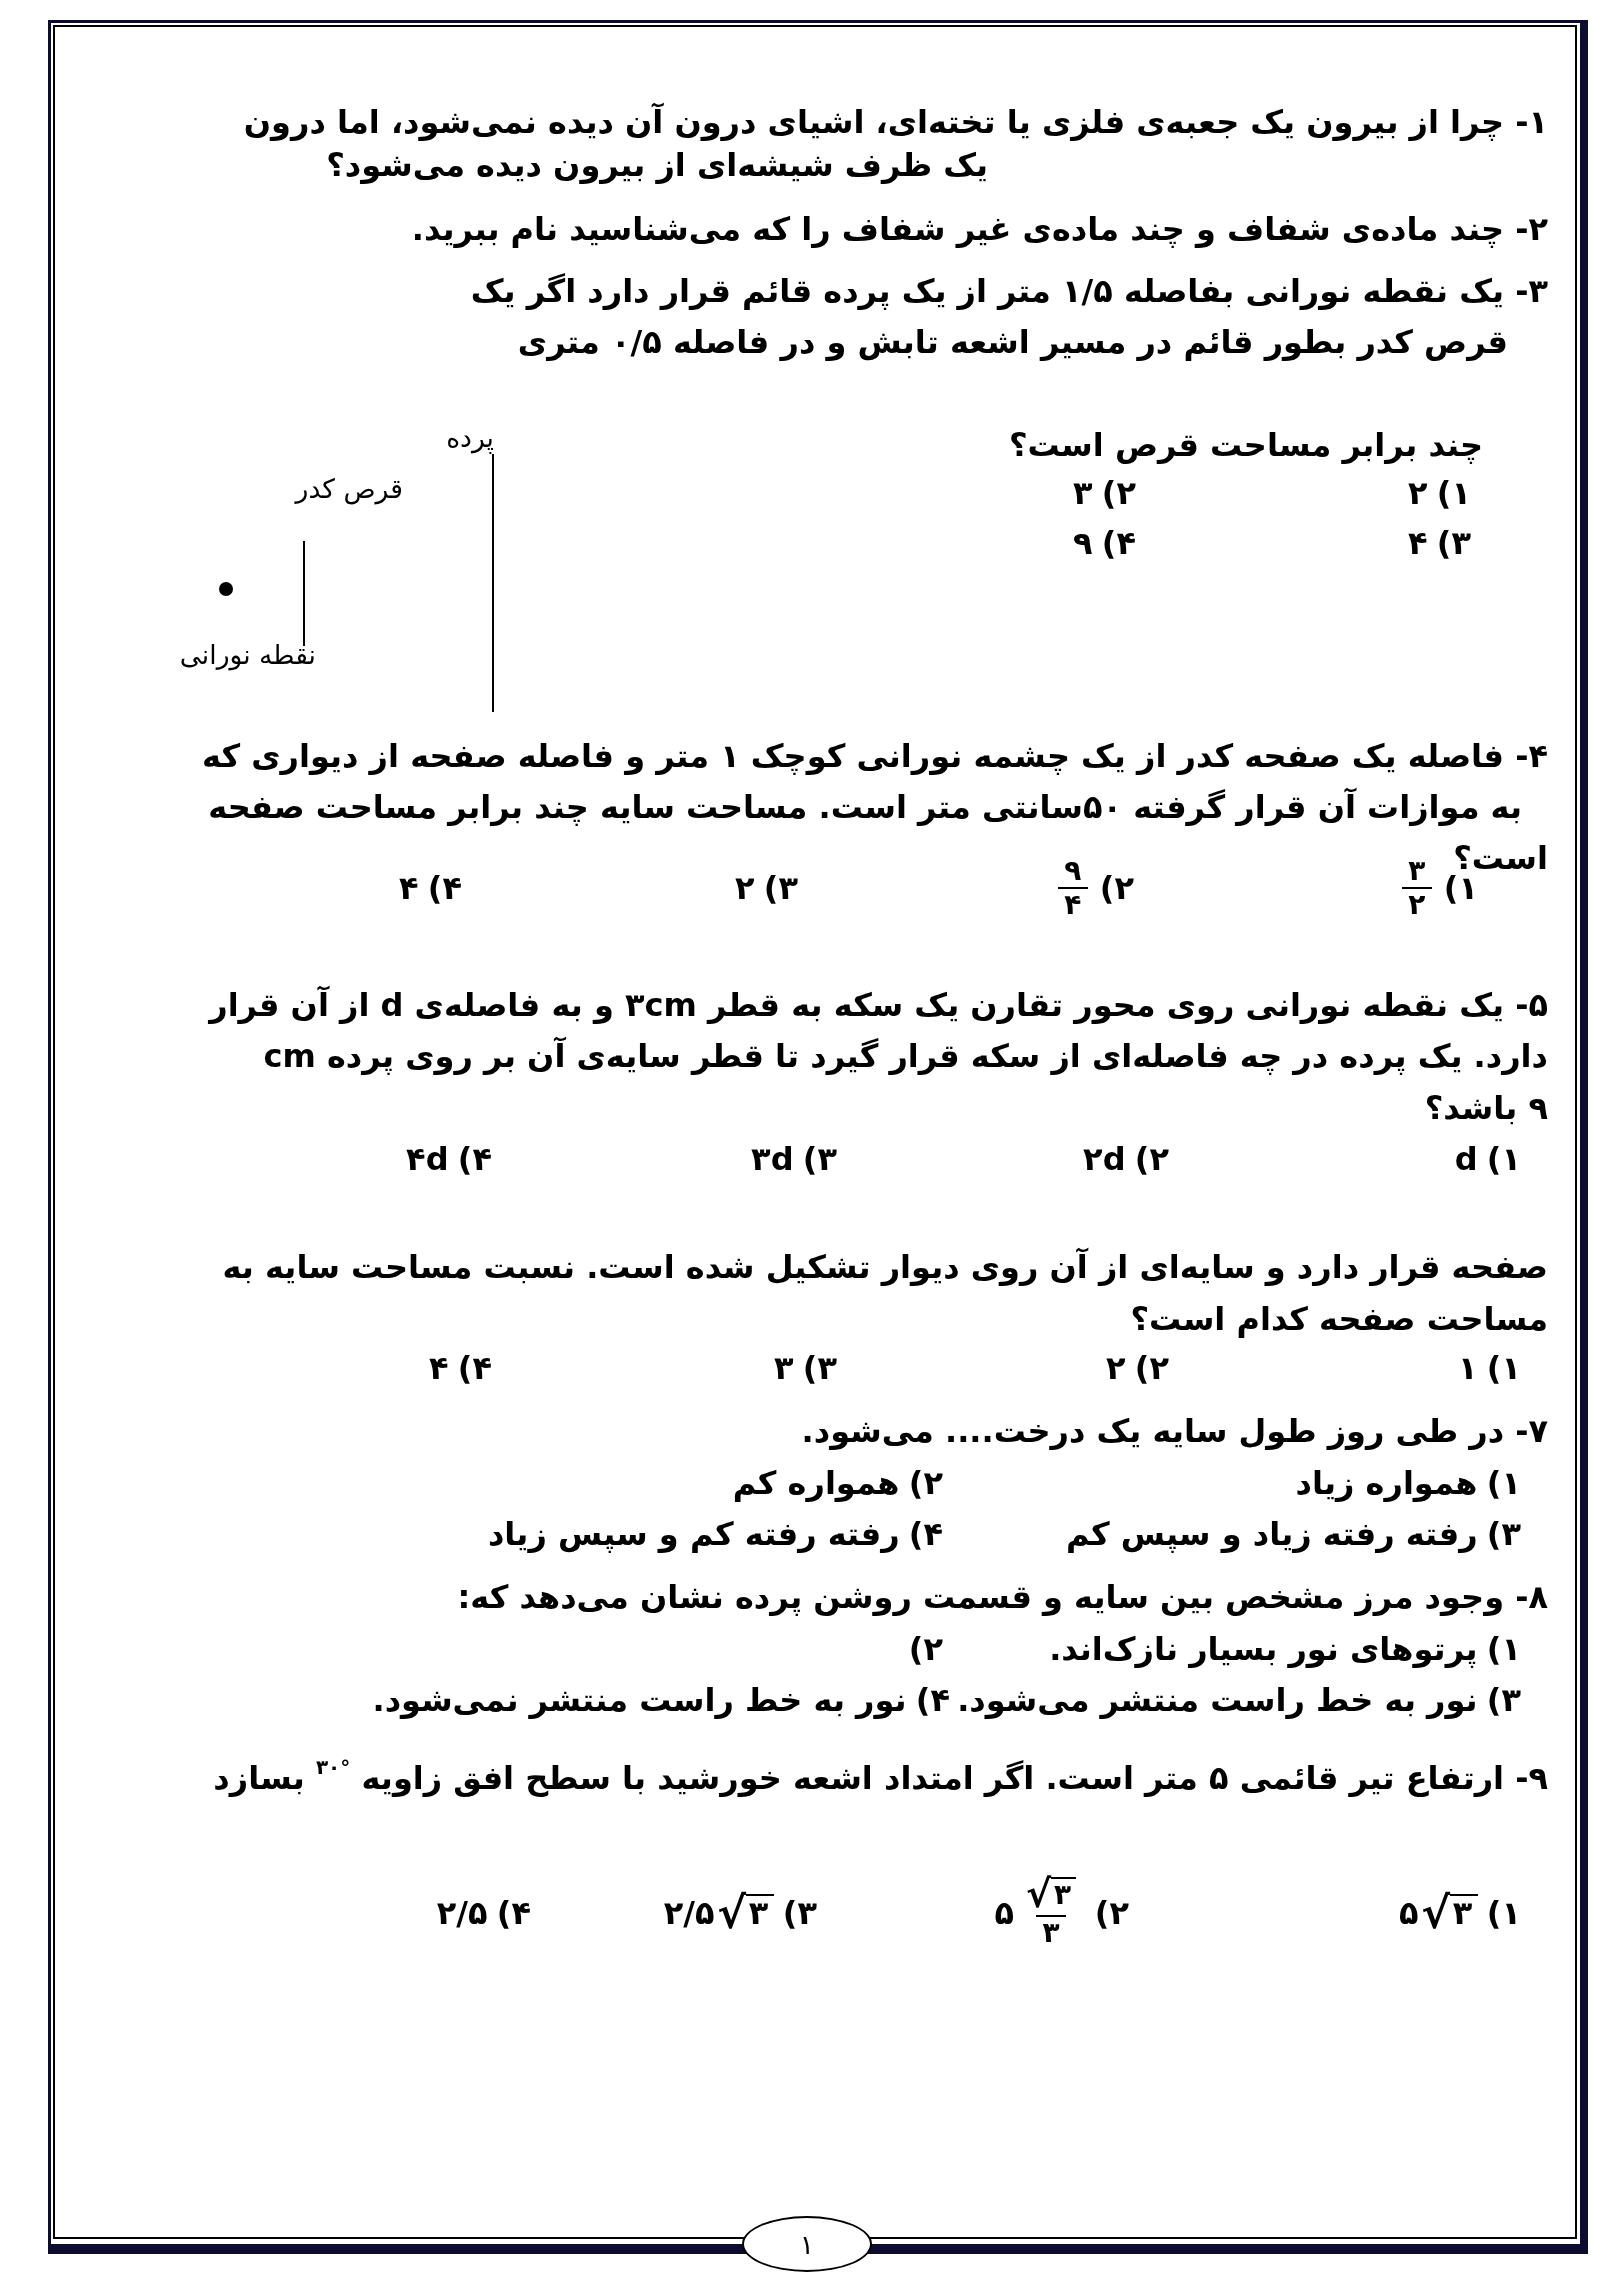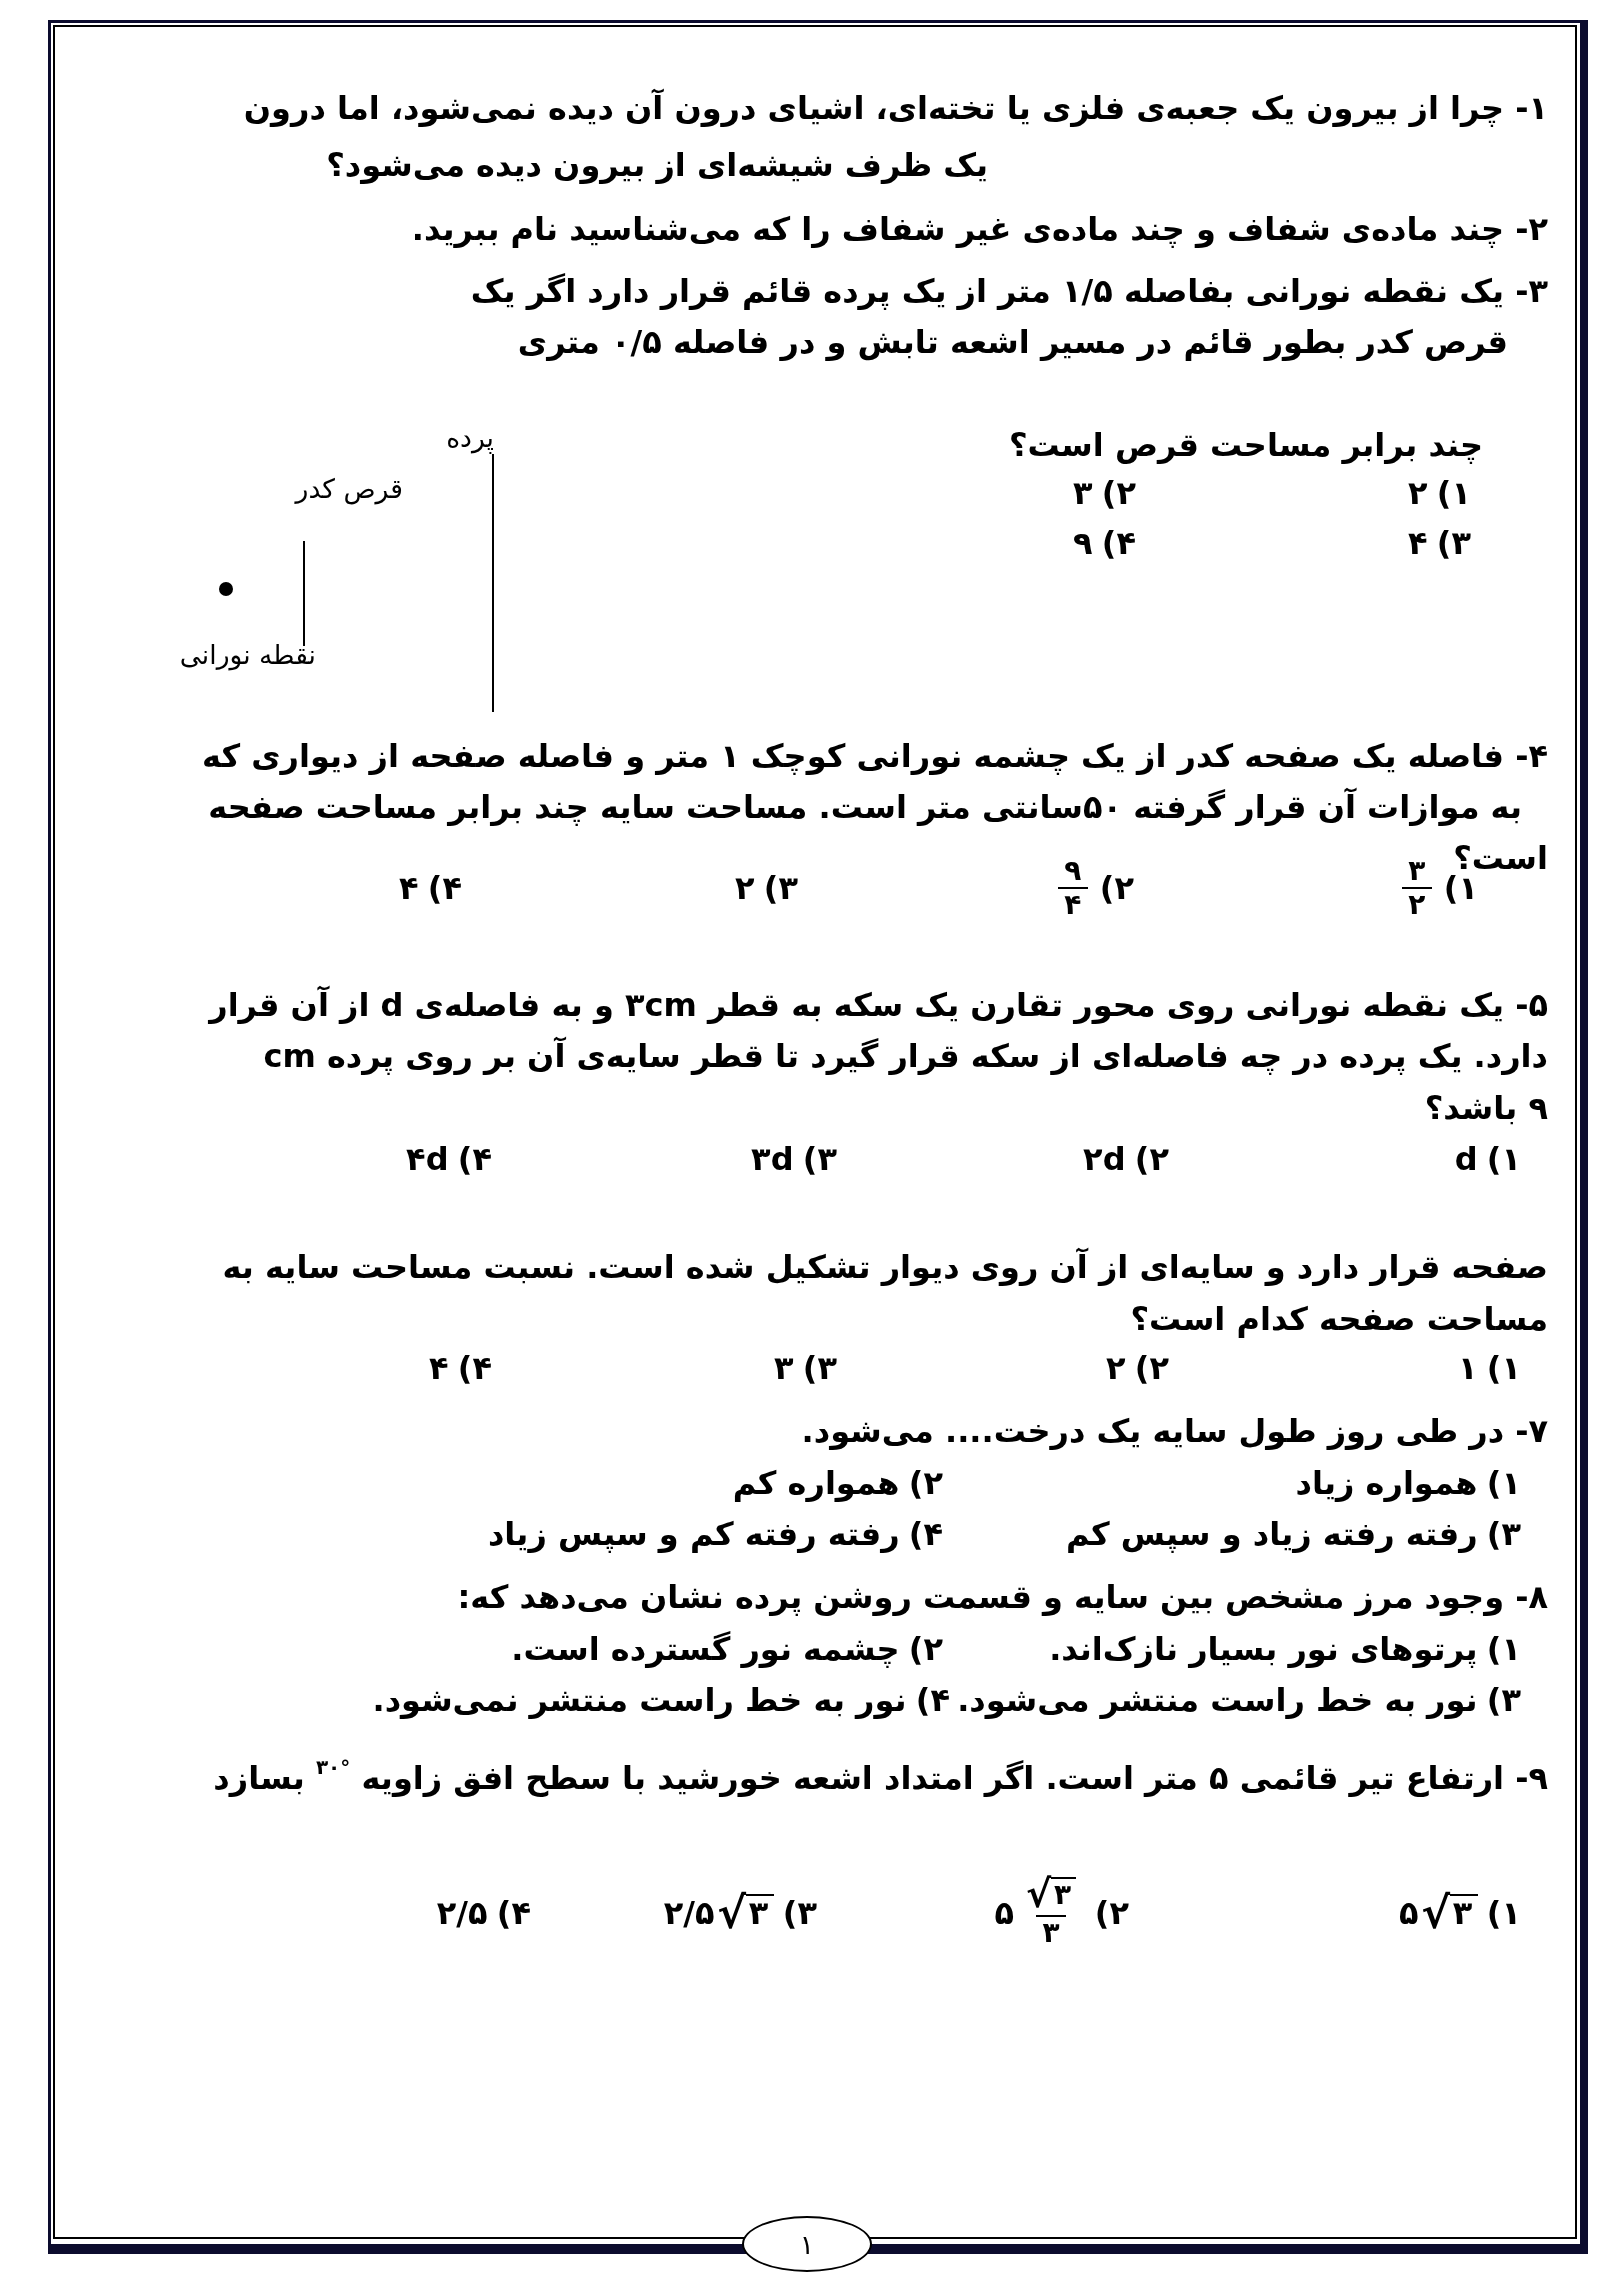--- a/index.html
+++ b/index.html
@@ -52,21 +52,21 @@
   }
 </style>
 </head>
 <body>
 
 <div class="page">
 
   <div class="frame-outer"></div>
   <div class="frame-inner"></div>
 
-  <div class="line" style="top:88px;right:74px">۱- چرا از بیرون یک جعبه‌ی فلزی یا تخته‌ای، اشیای درون آن دیده نمی‌شود، اما درون</div>
+  <div class="line" style="top:102px;right:74px">۱- چرا از بیرون یک جعبه‌ی فلزی یا تخته‌ای، اشیای درون آن دیده نمی‌شود، اما درون</div>
   <div class="line" style="top:145px;right:634px">یک ظرف شیشه‌ای از بیرون دیده می‌شود؟</div>
 
   <div class="line" style="top:209px;right:74px">۲- چند ماده‌ی شفاف و چند ماده‌ی غیر شفاف را که می‌شناسید نام ببرید.</div>
 
   <div class="line" style="top:271px;right:74px">۳- یک نقطه نورانی بفاصله ۱/۵ متر از یک پرده قائم قرار دارد اگر یک</div>
   <div class="line" style="top:322px;right:114px">قرص کدر بطور قائم در مسیر اشعه تابش و در فاصله ۰/۵ متری</div>
   <div class="line" style="top:425px;right:139px">چند برابر مساحت قرص است؟</div>
 
   <div class="opt" style="top:473px;right:151px">
     <span>۱)</span>
@@ -184,21 +184,20 @@
   </div>
 
   <div class="line" style="top:1577px;right:74px">۸- وجود مرز مشخص بین سایه و قسمت روشن پرده نشان می‌دهد که:</div>
 
   <div class="opt" style="top:1629px;right:101px">
     <span>۱)</span>
     <span>پرتوهای نور بسیار نازک‌اند.</span>
   </div>
   <div class="opt" style="top:1629px;right:679px">
     <span>۲)</span>
-    <span>چشمه نور گسترده است.</span>
   </div>
   <div class="opt" style="top:1680px;right:101px">
     <span>۳)</span>
     <span>نور به خط راست منتشر می‌شود.</span>
   </div>
   <div class="opt" style="top:1680px;right:672px">
     <span>۴)</span>
     <span>نور به خط راست منتشر نمی‌شود.</span>
   </div>
 

